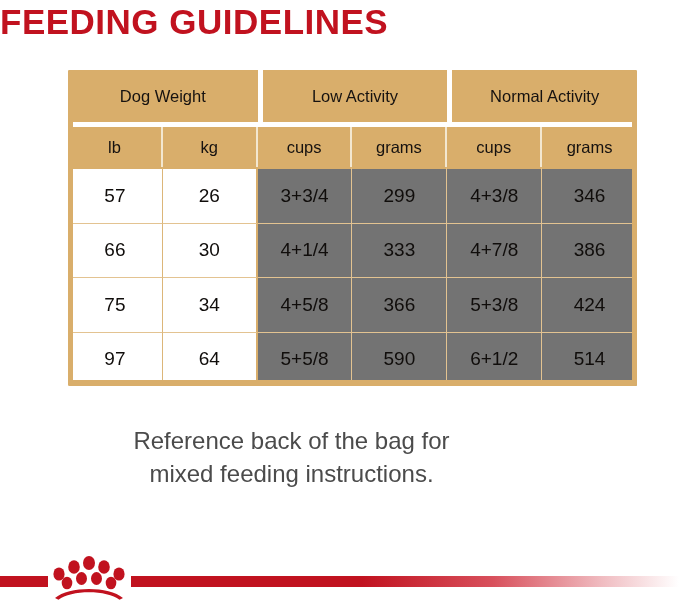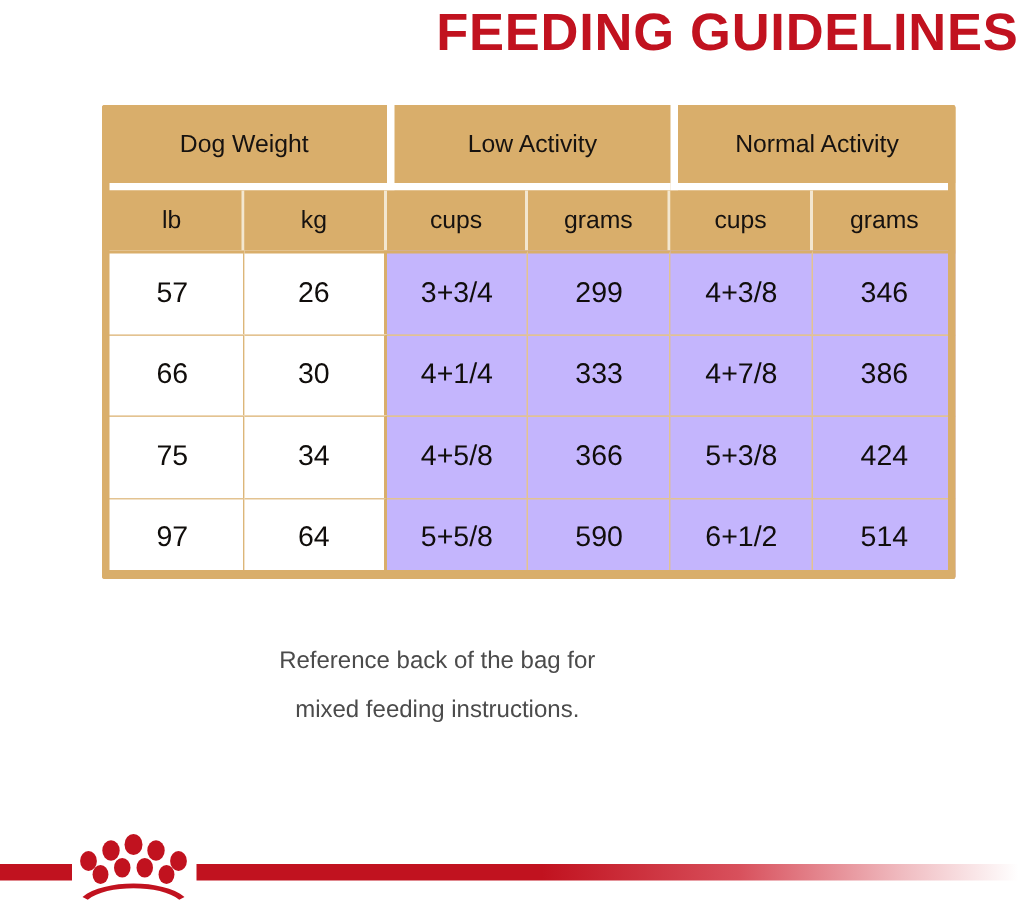--- a/index.html
+++ b/index.html
@@ -16,21 +16,21 @@
   }
 
   
   .title {
     position: absolute;
     left: 0;
     top: 0;
     width: 679px;
     height: 46px;
     line-height: 44px;
-    text-align: right;
+    text-align: left;
     font-size: 35px;
     font-weight: bold;
     letter-spacing: 0.5px;
     color: #c1121f;
   }
 
   
   .table-wrap {
     position: absolute;
     left: 68px;
@@ -75,21 +75,21 @@
     font-size: 16.5px;
     border-right: 2px solid #f3e7d0;
   }
   .sub.last { border-right: none; }
 
   
   .dat {
     height: 44px;
     font-size: 19px;
     color: #100d0b;
-    background: #c4b5fd;
+    background: #737373;
     border-top: 1.5px solid #e3c391;
     border-right: 1.5px solid #e3c391;
   }
   .dat.wt {
     background: #ffffff;
     border-right: 1.5px solid #dcb679;
   }
   .dat.wt-last {
     border-right: 2.5px solid #d9ae6b;
   }
@@ -115,21 +115,21 @@
     background: #d9ae6b;
   }
 
   
   .note {
     position: absolute;
     left: 0;
     top: 424px;
     width: 583px;
     text-align: center;
-    font-size: 16px;
+    font-size: 24px;
     line-height: 33px;
     color: #4b4b4b;
   }
   .note span { display: block; }
 
   
   .brandbar {
     position: absolute;
     left: 0;
     top: 540px;

